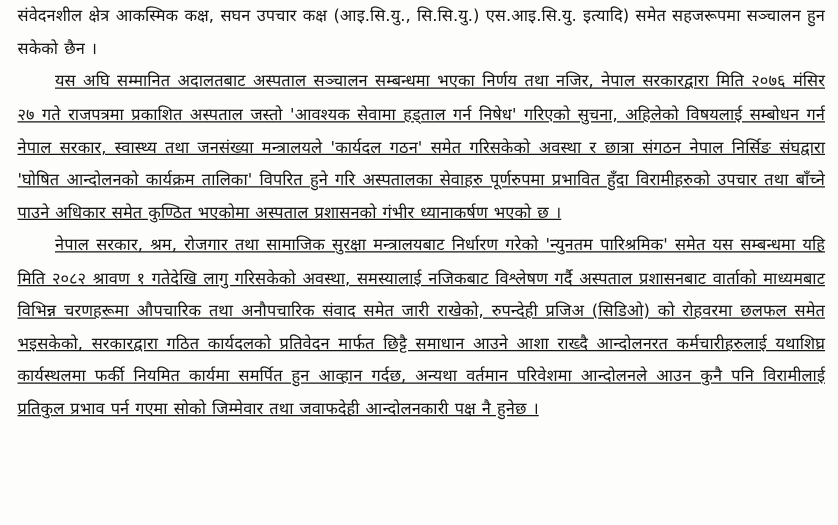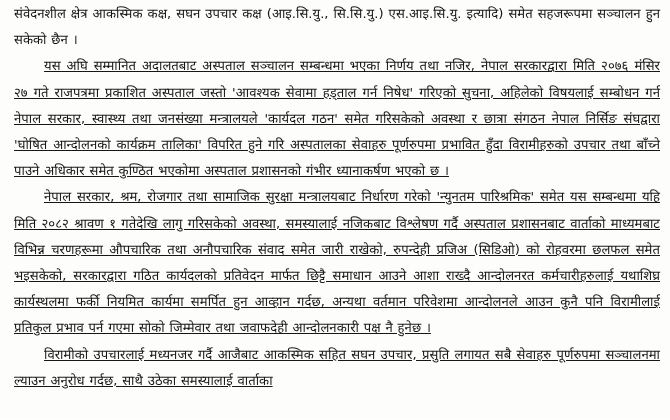--- a/index.html
+++ b/index.html
@@ -65,17 +65,16 @@
 
 <div id="page">
   <div class="doc-body">
 
     <p class="para block-top">संवेदनशील क्षेत्र आकस्मिक कक्ष, सघन उपचार कक्ष (आइ.सि.यु., सि.सि.यु.) एस.आइ.सि.यु. इत्यादि) समेत सहजरूपमा सञ्चालन हुन सकेको छैन ।</p>
 
     <p class="para indent block-gap-1">यस अघि सम्मानित अदालतबाट अस्पताल सञ्चालन सम्बन्धमा भएका निर्णय तथा नजिर, नेपाल सरकारद्वारा मिति २०७६ मंसिर २७ गते राजपत्रमा प्रकाशित अस्पताल जस्तो 'आवश्यक सेवामा हड्ताल गर्न निषेध' गरिएको सुचना, अहिलेको विषयलाई सम्बोधन गर्न नेपाल सरकार, स्वास्थ्य तथा जनसंख्या मन्त्रालयले 'कार्यदल गठन' समेत गरिसकेको अवस्था र छात्रा संगठन नेपाल निर्सिङ संघद्वारा 'घोषित आन्दोलनको कार्यक्रम तालिका' विपरित हुने गरि अस्पतालका सेवाहरु पूर्णरुपमा प्रभावित हुँदा विरामीहरुको उपचार तथा बाँच्ने पाउने अधिकार समेत कुण्ठित भएकोमा अस्पताल प्रशासनको गंभीर ध्यानाकर्षण भएको छ ।</p>
 
     <p class="para indent block-gap-2">नेपाल सरकार, श्रम, रोजगार तथा सामाजिक सुरक्षा मन्त्रालयबाट निर्धारण गरेको 'न्युनतम पारिश्रमिक' समेत यस सम्बन्धमा यहि मिति २०८२ श्रावण १ गतेदेखि लागु गरिसकेको अवस्था, समस्यालाई नजिकबाट विश्लेषण गर्दै अस्पताल प्रशासनबाट वार्ताको माध्यमबाट विभिन्न चरणहरूमा औपचारिक तथा अनौपचारिक संवाद समेत जारी राखेको, रुपन्देही प्रजिअ (सिडिओ) को रोहवरमा छलफल समेत भइसकेको, सरकारद्वारा गठित कार्यदलको प्रतिवेदन मार्फत छिट्टै समाधान आउने आशा राख्दै आन्दोलनरत कर्मचारीहरुलाई यथाशिघ्र कार्यस्थलमा फर्की नियमित कार्यमा समर्पित हुन आव्हान गर्दछ, अन्यथा वर्तमान परिवेशमा आन्दोलनले आउन कुनै पनि विरामीलाई प्रतिकुल प्रभाव पर्न गएमा सोको जिम्मेवार तथा जवाफदेही आन्दोलनकारी पक्ष नै हुनेछ ।</p>
 
-    <p class="para indent block-gap-3">विरामीको उपचारलाई मध्यनजर गर्दै आजैबाट आकस्मिक सहित सघन उपचार, प्रसुति लगायत सबै सेवाहरु पूर्णरुपमा सञ्चालनमा ल्याउन अनुरोध गर्दछ, साथै उठेका समस्यालाई वार्ताका</p>
 
   </div>
   <div class="bottom-clip"></div>
 </div>
 
 </body></html>

